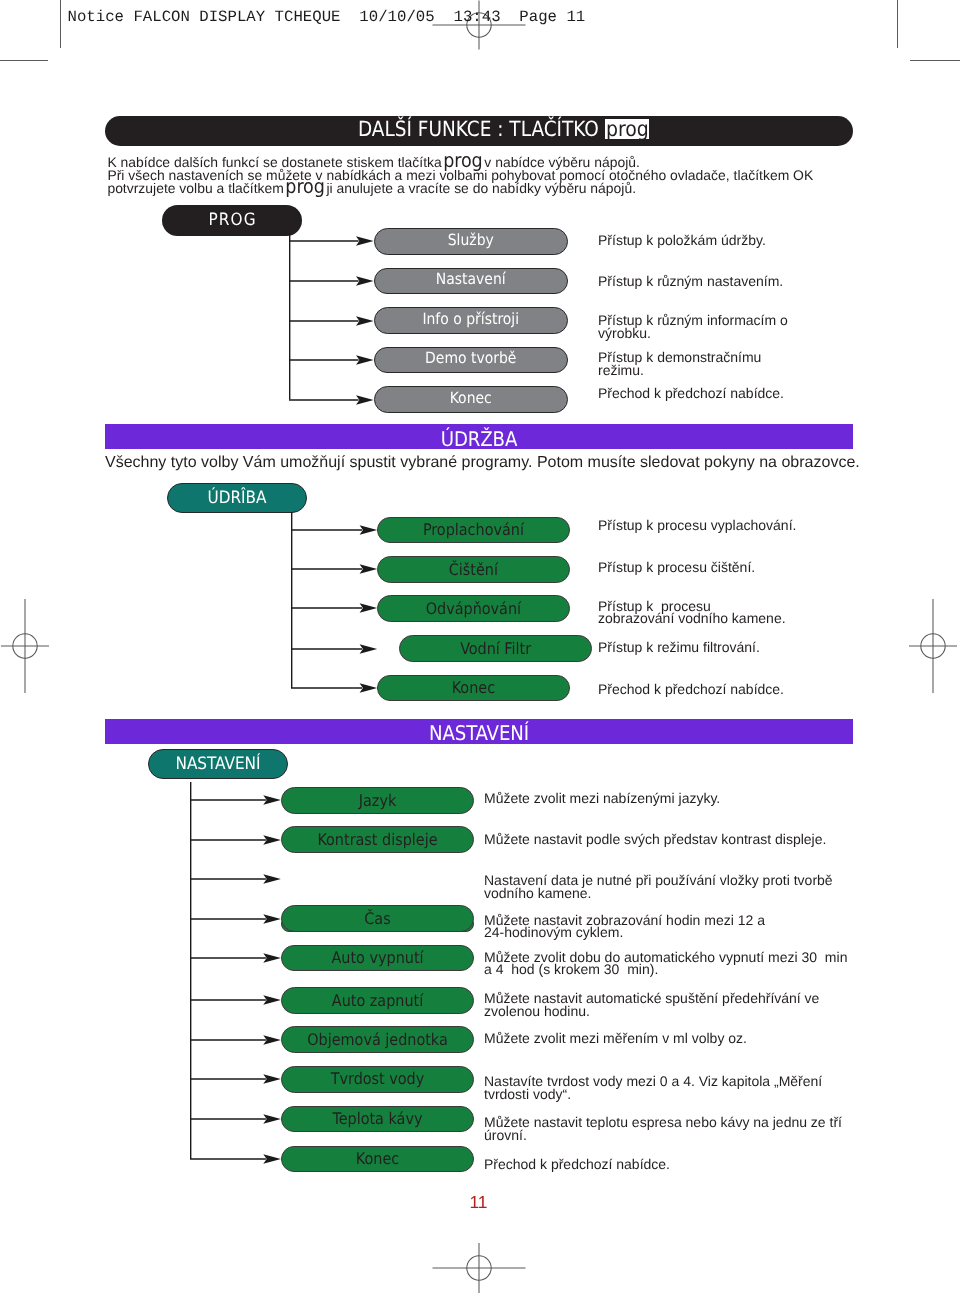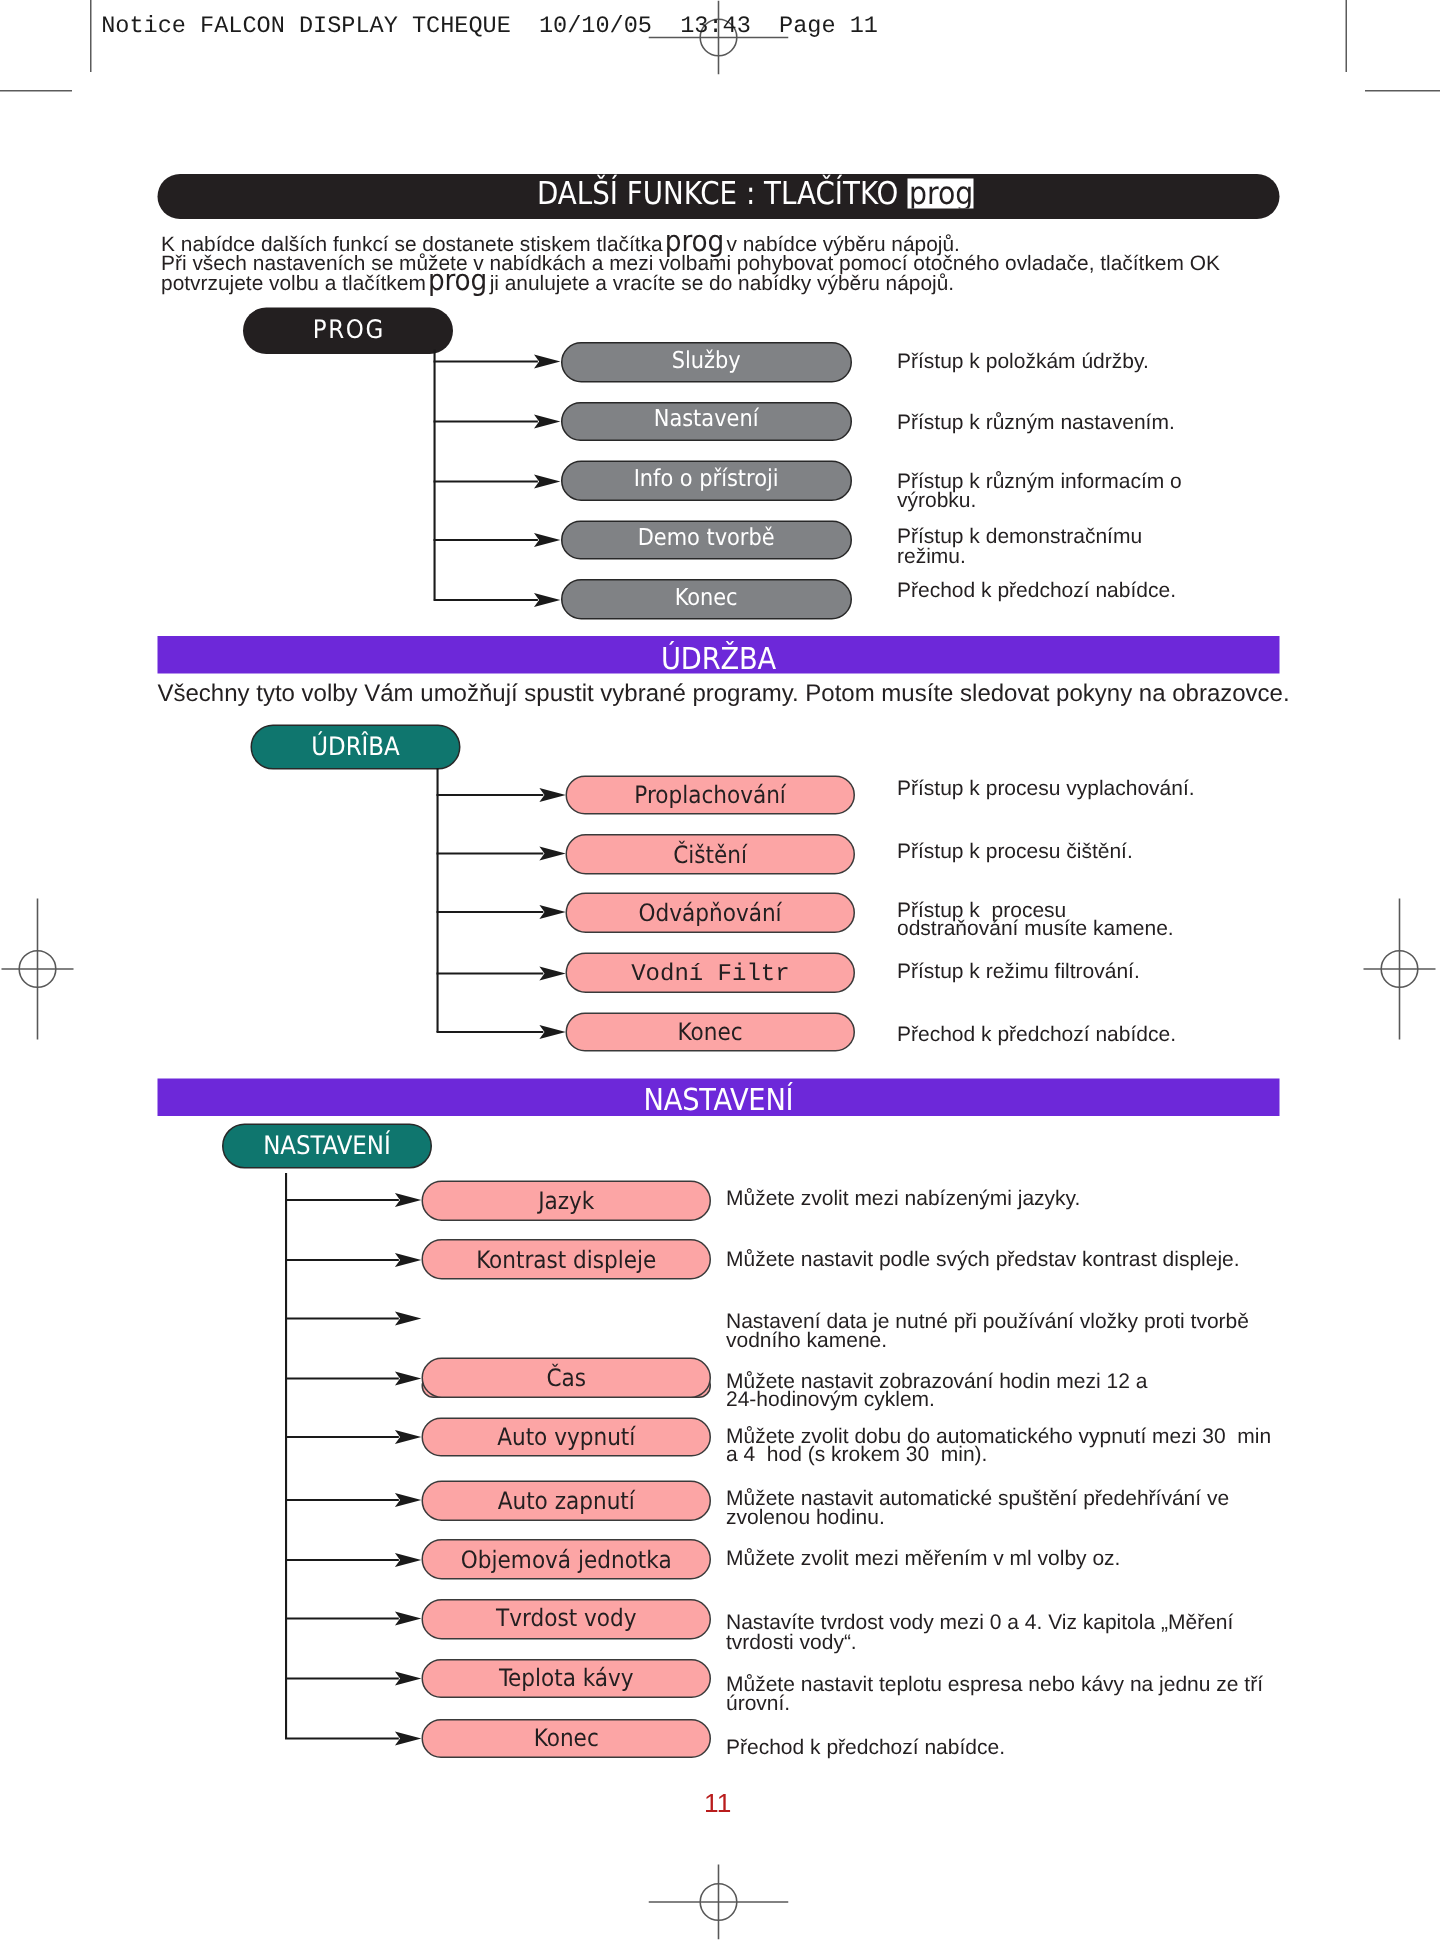--- a/index.html
+++ b/index.html
@@ -32,21 +32,21 @@
         box-sizing:border-box;border-radius:999px;
         font-family:"DejaVu Sans Condensed","DejaVu Sans",sans-serif;}
   .pill-black{background:#231f20;color:#fff;font-size:17px;letter-spacing:1.1px;text-indent:1.1px;}
   .pill-gray{background:#0f766e;color:#fff;border:1.7px solid #282828;font-size:17px;}
   .node{position:absolute;display:flex;align-items:center;justify-content:center;
         box-sizing:border-box;border-radius:999px;line-height:1;
         font-family:"DejaVu Sans Condensed","DejaVu Sans",sans-serif;}
   .node-mid>span{display:block;margin-top:-1.6px;}
   .node-light>span{display:block;margin-top:0.4px;}
   .node-mid{background:#808285;color:#fff;border:1.7px solid #282828;font-size:15.5px;}
-  .node-light{background:#fca5a5;color:#231f20;border:1.7px solid #3a3a3a;font-size:16px;}
+  .node-light{background:#15803d;color:#231f20;border:1.7px solid #3a3a3a;font-size:16px;}
   .banner{position:absolute;left:105px;width:748px;height:25.2px;background:#6d28d9;
           display:flex;align-items:center;justify-content:center;color:#fff;
           font-size:20.2px;font-weight:normal;padding-top:4px;box-sizing:border-box;
           font-family:"DejaVu Sans Condensed","DejaVu Sans",sans-serif;line-height:20.2px;
           letter-spacing:-0.12px;}
   .desc{position:absolute;font-size:14px;color:#231f20;line-height:12.4px;white-space:pre;}
   .note{position:absolute;font-size:16px;color:#231f20;white-space:nowrap;line-height:14px;}
   .pagenum{position:absolute;color:#b91c1c;font-size:17.5px;line-height:17.5px;}
   svg.flow{position:absolute;overflow:visible;}
 </style>
@@ -177,29 +177,29 @@
     </svg>
 <div class="node node-light" style="left:376.8px;top:516.5px;width:193.2px;height:26.6px;">
       <span>Proplachování</span>
     </div>
 <div class="node node-light" style="left:376.8px;top:556.1px;width:193.2px;height:26.6px;">
       <span>Čištění</span>
     </div>
 <div class="node node-light" style="left:376.8px;top:595.1px;width:193.2px;height:26.6px;">
       <span>Odvápňování</span>
     </div>
-<div class="node node-light" style="left:377px;top:635.3px;width:193.2px;height:26.6px;font-family:Liberation Mono, monospace;">
+<div class="node node-light" style="left:399px;top:635.3px;width:193.2px;height:26.6px;">
       <span>Vodní Filtr</span>
     </div>
 <div class="node node-light" style="left:376.8px;top:674.7px;width:193.2px;height:26.6px;">
       <span>Konec</span>
     </div>
 <div class="desc" style="left:598px;top:518.8px;"><div>Přístup k procesu vyplachování.</div></div>
 <div class="desc" style="left:598px;top:560.6px;"><div>Přístup k procesu čištění.</div></div>
-<div class="desc" style="left:598px;top:599.8px;"><div>Přístup k  procesu</div><div>odstraňování musíte kamene.</div></div>
+<div class="desc" style="left:598px;top:599.8px;"><div>Přístup k  procesu</div><div>zobrazování vodního kamene.</div></div>
 <div class="desc" style="left:598px;top:640.7px;"><div>Přístup k režimu filtrování.</div></div>
 <div class="desc" style="left:598px;top:682.5px;"><div>Přechod k předchozí nabídce.</div></div>
 <div class="banner" style="top:718.8px;">
       <span>NASTAVENÍ</span>
     </div>
 <div class="pill pill-gray" style="left:148px;top:749px;width:140px;height:30px;">
       <span>NASTAVENÍ</span>
     </div>
 <svg class="flow" style="left:190.1px;top:782px;width:2px;height:376.9px;">
       <line x1="0.7" y1="0" x2="0.7" y2="376.9" stroke="#1a1a1a" stroke-width="1.4"></line>

